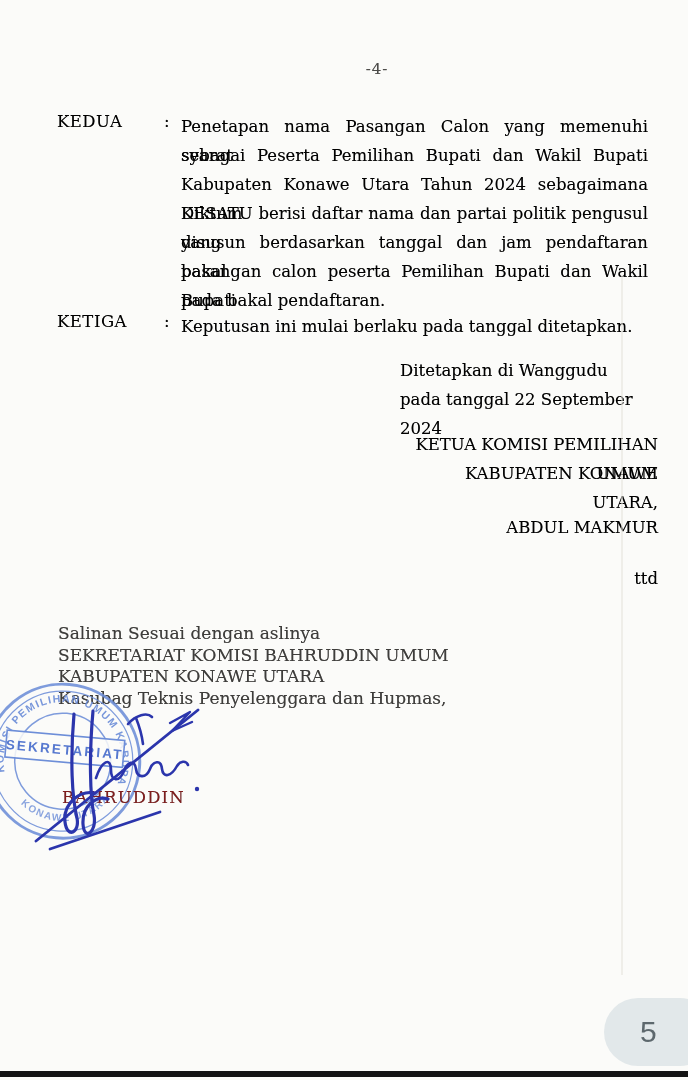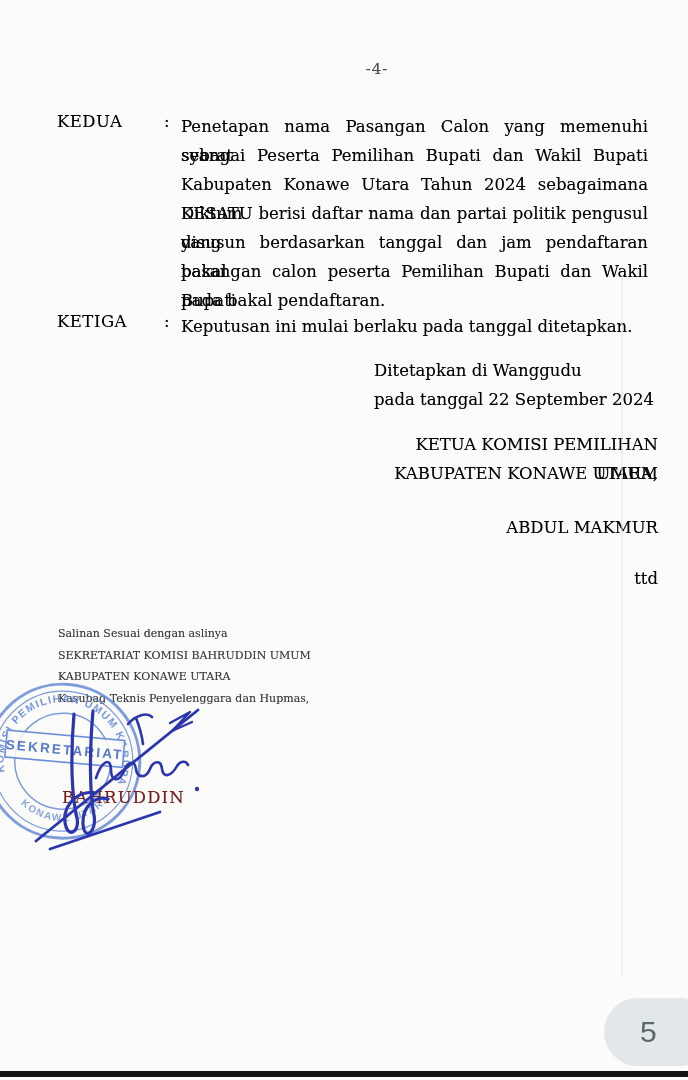--- a/index.html
+++ b/index.html
@@ -29,33 +29,33 @@
     height:29px;line-height:29px;
     text-align:justify;
     -moz-text-align-last:justify;
     text-align-last:justify;
     white-space:normal;
   }
   .jline-last{
     height:29px;line-height:29px;
     text-align:left;
   }
-  .plain-line{height:29px;line-height:29px;}
+  .plain-line{height:29px;line-height:29px;margin-left:26px;}
   .sign-block{
     left:374px;top:356px;width:284px;
     line-height:29px;
   }
   .sign-left{text-align:left;}
   .sign-center{text-align:right;}
   .gap16{margin-top:16px;}
   .gap22{margin-top:22px;}
   .gap25{margin-top:25px;}
   .copy-block{
     left:58px;top:623px;
-    font-size:11px;line-height:21.5px;
+    font-size:17px;line-height:21.5px;
     color:#3e3d3b;
     text-shadow:0 0 .5px rgba(70,70,70,.55);
   }
   .bahruddin{
     left:62px;top:788px;
     font-size:16.5px;letter-spacing:1.2px;
     color:#7f1d1d;
     text-shadow:0 0 .5px rgba(70,70,70,.55);
   }
   .stamp-svg{left:-18px;top:680px;transform:rotate(5deg);}

